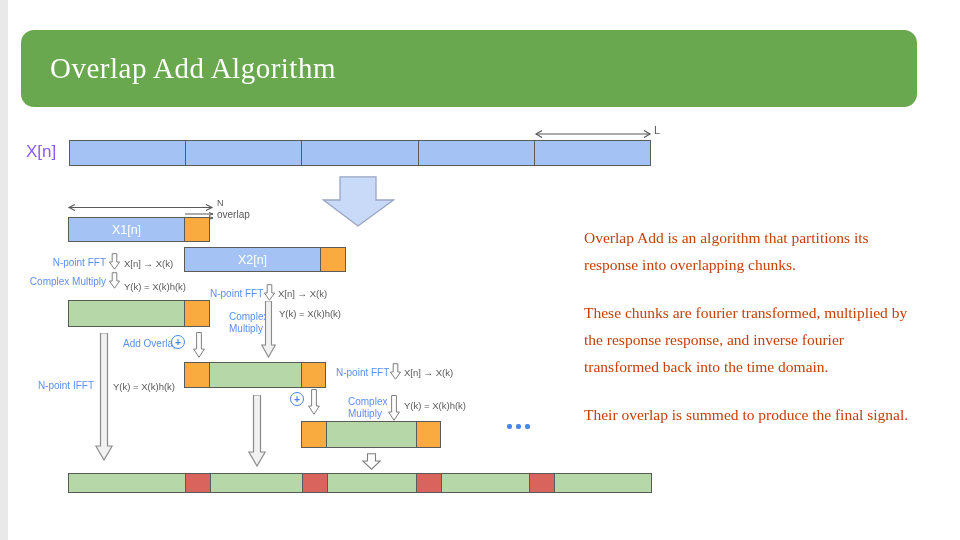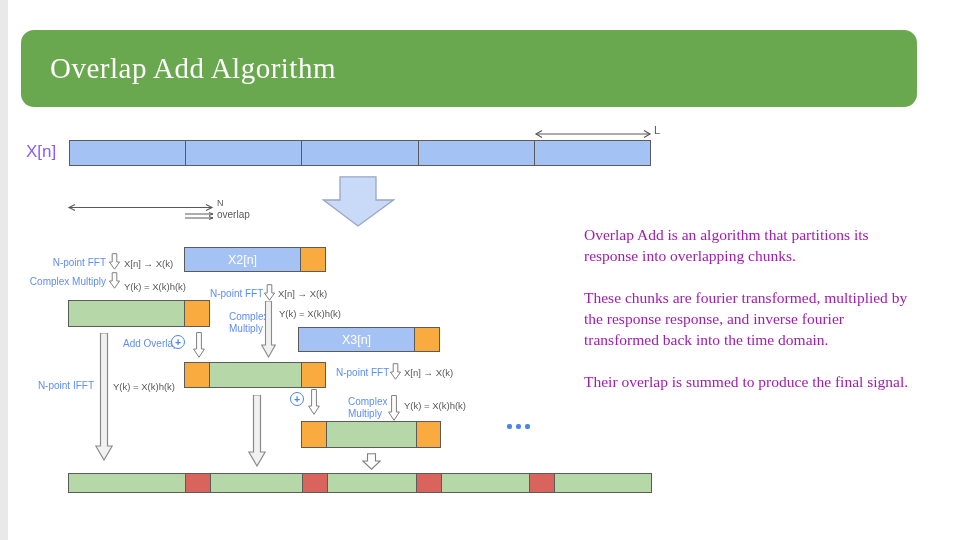--- a/index.html
+++ b/index.html
@@ -43,21 +43,21 @@
   .dot{width:5px;height:5px;border-radius:2px;background:#4a86e8;}
 
   
   .out-bar{left:60px;top:473px;width:584px;height:20px;background:#b6d7a8;
            box-sizing:border-box;border:1.5px solid #5b5b5b;position:absolute;}
   .out-red{position:absolute;top:0;bottom:0;background:#d9645e;box-sizing:border-box;
            border-left:1.5px solid #5b5b5b;border-right:1.5px solid #5b5b5b;}
 
   
   .desc{left:576px;top:224px;width:360px;font-family:"Liberation Serif",serif;
-        font-size:15.5px;line-height:21px;color:#a21caf;}
+        font-size:15.5px;line-height:27px;color:#c2410c;}
   .desc p{margin:0 0 21px 0;white-space:pre-line;}
 
   svg{display:block;}
 </style>
 </head>
 <body>
 
 <div class="slide">
 
   <div class="abs banner">
@@ -91,34 +91,38 @@
   </svg>
   <div class="abs gray-txt" style="left:209px;top:198px;font-size:9px">N</div>
   <svg class="abs" style="left:176px;top:212px" width="30" height="9">
     <line x1="1" y1="2" x2="29" y2="2" stroke="#595959" stroke-width="1"></line>
     <line x1="1" y1="6" x2="29" y2="6" stroke="#595959" stroke-width="1"></line>
     <path d="M25,0.5 L29,2 L25,3.5" fill="none" stroke="#595959" stroke-width="1"></path>
     <path d="M25,4.5 L29,6 L25,7.5" fill="none" stroke="#595959" stroke-width="1"></path>
   </svg>
   <div class="abs gray-txt tiny" style="left:209px;top:209px">overlap</div>
 
+  <div class="abs bar" style="left:60px;top:217px;width:142px;height:25px">
+    <div class="seg-blue chunk-label">X1[n]</div>
+    <div class="seg-orange seg-border-l" style="width:25px"></div>
+  </div>
 
   <div class="abs lbl blue-txt" style="left:30px;top:257px;width:68px;text-align:right">N-point FFT</div>
   <svg class="abs" style="left:101px;top:253px" width="11" height="17" viewBox="0 0 11 17">
     <polygon points="3.2,0.7 7.8,0.7 7.8,9 10.6,9 5.5,16.2 0.4,9 3.2,9" fill="#fdfdfd" stroke="#808080" stroke-width="1"></polygon>
   </svg>
   <div class="abs formula" style="left:116px;top:258px">X[n] → X(k)</div>
 
   <div class="abs lbl blue-txt" style="left:18px;top:276px;width:80px;text-align:right">Complex Multiply</div>
   <svg class="abs" style="left:101px;top:272px" width="11" height="17" viewBox="0 0 11 17">
     <polygon points="3.2,0.7 7.8,0.7 7.8,9 10.6,9 5.5,16.2 0.4,9 3.2,9" fill="#fdfdfd" stroke="#808080" stroke-width="1"></polygon>
   </svg>
   <div class="abs formula" style="left:116px;top:281px">Y(k) = X(k)h(k)</div>
 
-  <div class="abs bar" style="left:176px;top:247px;width:142px;height:25px">
+  <div class="abs bar" style="left:176px;top:247px;width:162px;height:25px">
     <div class="seg-blue chunk-label">X2[n]</div>
     <div class="seg-orange seg-border-l" style="width:25px"></div>
   </div>
 
   <div class="abs lbl blue-txt" style="left:202px;top:288px">N-point FFT</div>
   <svg class="abs" style="left:256px;top:284px" width="11" height="17" viewBox="0 0 11 17">
     <polygon points="3.2,0.7 7.8,0.7 7.8,9 10.6,9 5.5,16.2 0.4,9 3.2,9" fill="#fdfdfd" stroke="#808080" stroke-width="1"></polygon>
   </svg>
   <div class="abs formula" style="left:270px;top:288px">X[n] → X(k)</div>
 
@@ -139,24 +143,20 @@
   <svg class="abs" style="left:185px;top:332px" width="12" height="26">
     <polygon points="3.6,0.5 8.4,0.5 8.4,17 11.4,17 6,25.3 0.6,17 3.6,17" fill="#fdfdfd" stroke="#808080" stroke-width="1"></polygon>
   </svg>
 
   <svg class="abs" style="left:87px;top:333px" width="18" height="128">
     <polygon points="5.5,0 12.5,0 12.5,113 17.2,113 9,127 0.8,113 5.5,113" fill="#f1f1f1" stroke="#8a8a8a" stroke-width="1.2"></polygon>
   </svg>
   <div class="abs lbl blue-txt" style="left:28px;top:380px;width:58px;text-align:right">N-point IFFT</div>
   <div class="abs formula" style="left:105px;top:381px">Y(k) = X(k)h(k)</div>
 
-  <div class="abs bar" style="left:290px;top:327px;width:142px;height:25px">
-    <div class="seg-blue chunk-label">X3[n]</div>
-    <div class="seg-orange seg-border-l" style="width:25px"></div>
-  </div>
 
   <div class="abs lbl blue-txt" style="left:328px;top:367px">N-point FFT</div>
   <svg class="abs" style="left:382px;top:363px" width="11" height="17" viewBox="0 0 11 17">
     <polygon points="3.2,0.7 7.8,0.7 7.8,9 10.6,9 5.5,16.2 0.4,9 3.2,9" fill="#fdfdfd" stroke="#808080" stroke-width="1"></polygon>
   </svg>
   <div class="abs formula" style="left:396px;top:367px">X[n] → X(k)</div>
 
   <div class="abs bar" style="left:176px;top:362px;width:142px;height:26px">
     <div class="seg-orange" style="width:24px"></div>
     <div class="seg-green seg-border-l" style="flex:1"></div>

